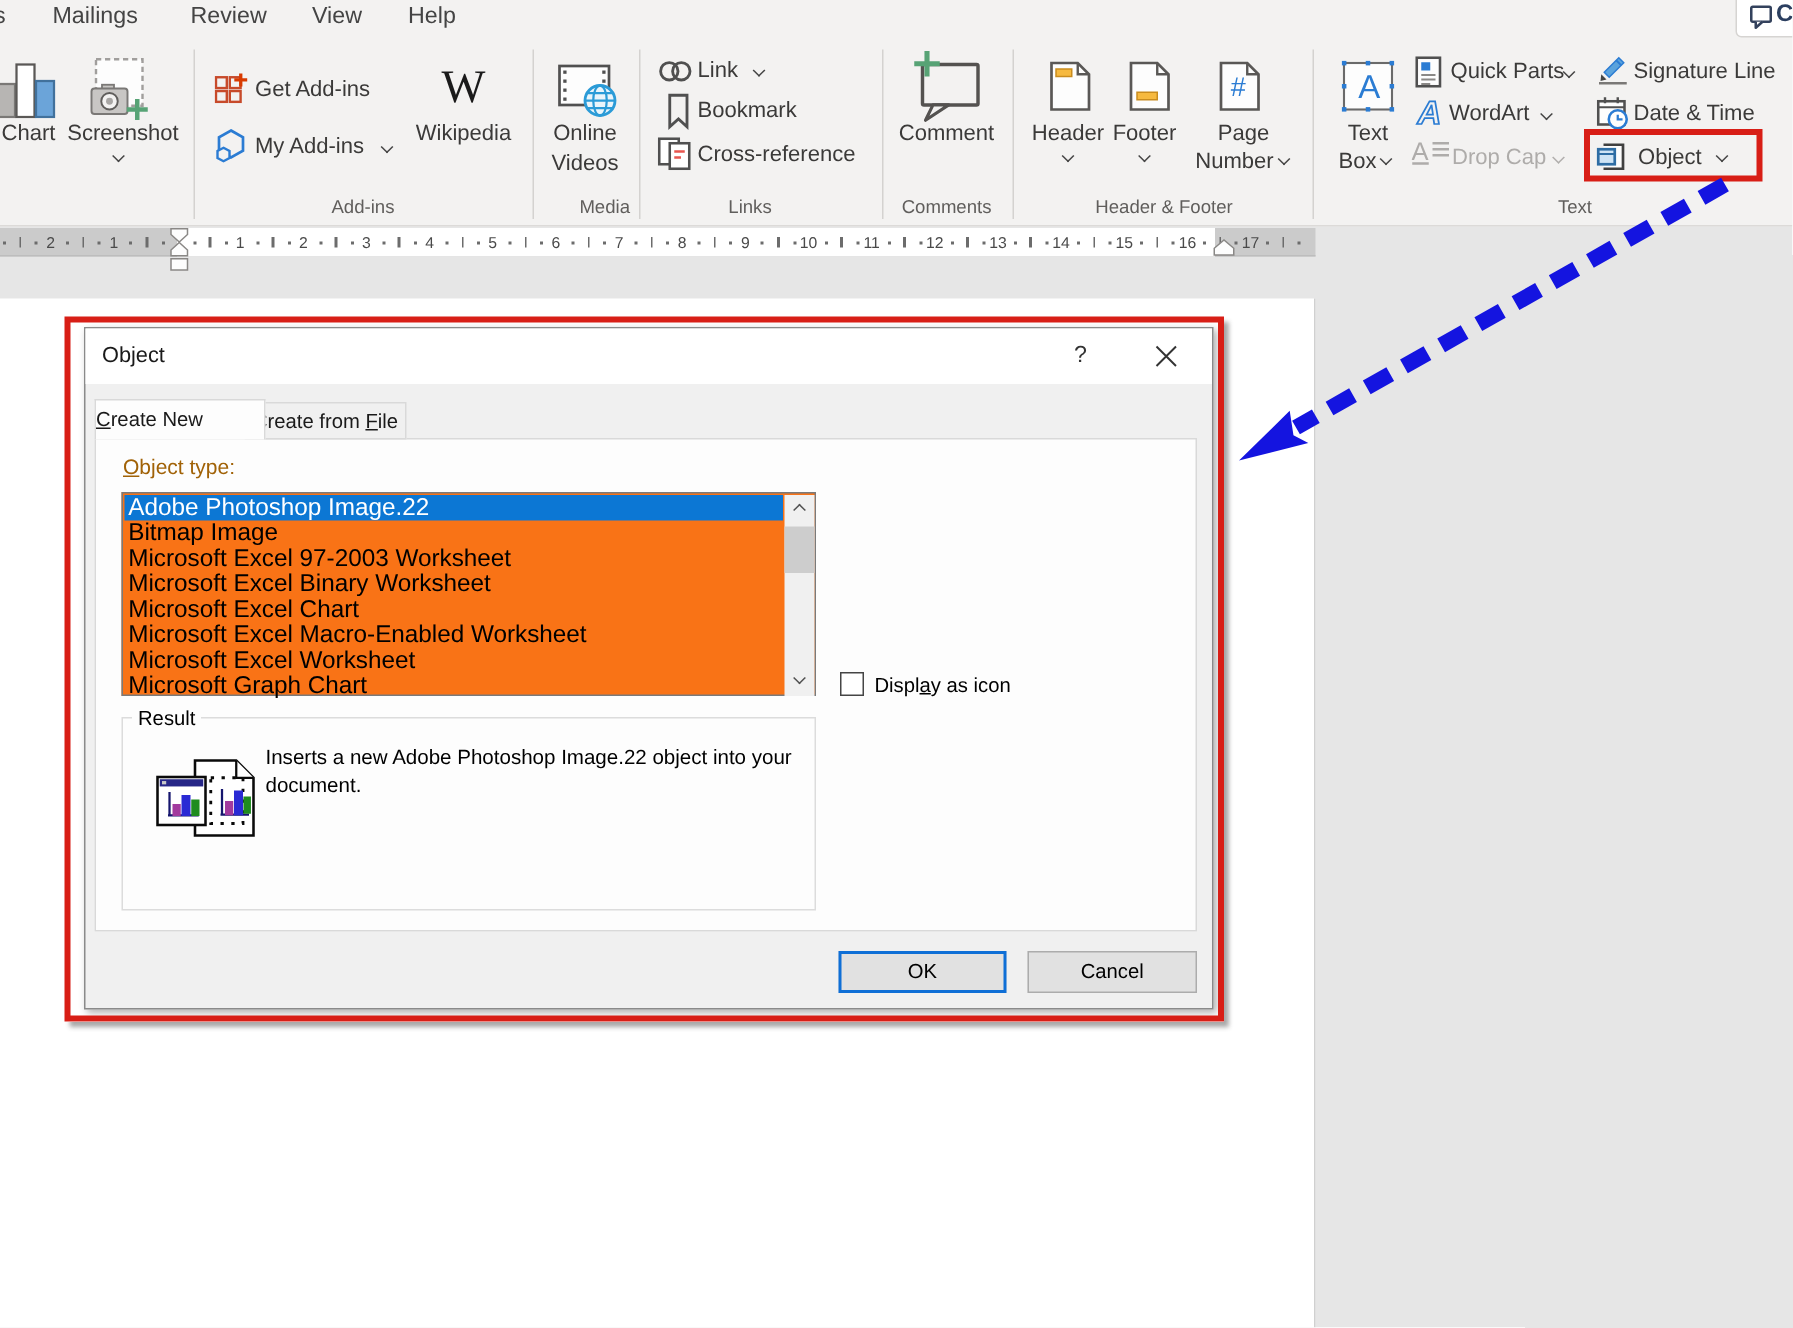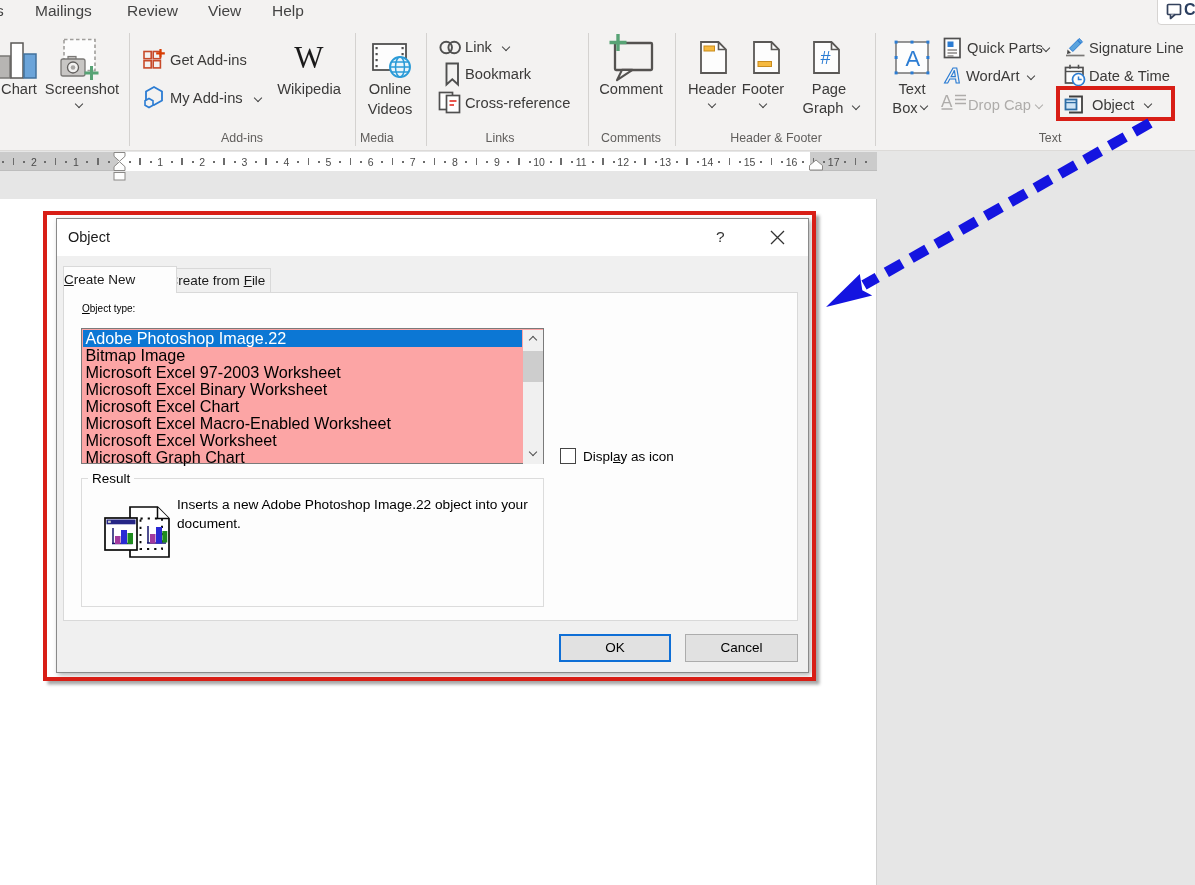--- a/index.html
+++ b/index.html
@@ -28,21 +28,21 @@
  <path d="M4.5,11.5 v4 l4.5,-4" fill="#fff" stroke="#33415c" stroke-width="1.7" stroke-linejoin="round"></path>
 </svg>
 <div class="ab" style="left:1184px;top:1px;font-size:16px;font-weight:700;color:#2b3f60">C</div>
 <div class="sep" style="left:129px"></div>
 <div class="sep" style="left:355px"></div>
 <div class="sep" style="left:426px"></div>
 <div class="sep" style="left:588px"></div>
 <div class="sep" style="left:675px"></div>
 <div class="sep" style="left:875px"></div>
 <div class="glbl" style="left:212px;top:131px;width:60px;text-align:center">Add-ins</div>
-<div class="glbl" style="left:360px;top:131px;width:60px;text-align:left">Media</div>
+<div class="glbl" style="left:360px;top:131px;width:60px;text-align:right">Media</div>
 <div class="glbl" style="left:470px;top:131px;width:60px;text-align:center">Links</div>
 <div class="glbl" style="left:601px;top:131px;width:60px;text-align:right">Comments</div>
 <div class="glbl" style="left:716px;top:131px;width:120px;text-align:center">Header &amp; Footer</div>
 <div class="glbl" style="left:1020px;top:131px;width:60px;text-align:center">Text</div>
 
 <svg class="ab" style="left:0;top:42px" width="38" height="37" viewBox="0 0 38 37">
  <rect x="-4" y="14" width="14" height="22" fill="#b7b5b3" stroke="#7a7876" stroke-width="1.5"></rect>
  <rect x="11" y="1" width="12" height="35" fill="#fff" stroke="#5a5856" stroke-width="1.5"></rect>
  <rect x="24" y="12" width="12" height="24" fill="#6ba4d9" stroke="#41719c" stroke-width="1.5"></rect>
 </svg>
@@ -138,21 +138,21 @@
 </svg>
 <div class="lbl ctr" style="left:723px;top:81px;width:80px">Footer</div>
 <div class="chev" style="left:760px;top:101px"></div>
 
 <svg class="ab" style="left:812px;top:40px" width="29" height="35" viewBox="0 0 29 35">
  <path d="M2,2 h17.5 l7.5,7.5 v23.5 h-25 z" fill="#fdfdfd" stroke="#5a5856" stroke-width="1.8"></path>
  <path d="M19.5,2 v7.5 h7.5" fill="none" stroke="#5a5856" stroke-width="1.6"></path>
  <text x="8.5" y="24" font-family="Liberation Sans" font-size="18" fill="#2b7cd3">#</text>
 </svg>
 <div class="lbl ctr" style="left:789px;top:81px;width:80px">Page</div>
-<div class="lbl ctr" style="left:779px;top:100px;width:88px">Graph</div>
+<div class="lbl ctr" style="left:779px;top:100px;width:88px">Number</div>
 <div class="chev" style="left:853px;top:103px"></div>
 
 <svg class="ab" style="left:890px;top:38px" width="45" height="40" viewBox="0 0 45 40">
  <rect x="6" y="4" width="32" height="31" fill="#fdfdfd" stroke="#6a6a6a" stroke-width="1.4"></rect>
  <text x="15.5" y="27.5" font-family="Liberation Sans" font-size="22" fill="#2b7cd3">A</text>
  <g fill="#2b7cd3">
   <rect x="4.6" y="2.6" width="3" height="3"></rect>
         <rect x="20.5" y="2.6" width="3" height="3"></rect>
         <rect x="36.4" y="2.6" width="3" height="3"></rect>
   <rect x="4.6" y="18" width="3" height="3"></rect>
@@ -317,23 +317,23 @@
   <div class="ab" style="left:659px;top:9px;font-size:15.5px;color:#333">?</div>
   <svg class="ab" style="left:713px;top:11px" width="15" height="15" viewBox="0 0 15 15">
         <path d="M1,1 L14,14 M14,1 L1,14" stroke="#333" stroke-width="1.3"></path>
       </svg>
 
   <div class="ab" style="left:6px;top:73px;width:735px;height:329px;background:#fdfdfd;border:1px solid #d9d9d9"></div>
 
   <div class="ab" style="left:106px;top:49px;width:108px;height:25px;background:#f0f0f0;border:1px solid #d9d9d9;font-size:13.5px;text-align:center;line-height:24px;color:#1a1a1a">Create from <u>F</u>ile</div>
   <div class="ab" style="left:6px;top:47px;width:114px;height:27px;background:#fdfdfd;border:1px solid #d9d9d9;border-bottom:none;font-size:13.5px;line-height:26px;color:#1a1a1a"><u>C</u>reate New</div>
 
-  <div class="ab" style="left:25px;top:84px;font-size:10px;color:#000000"><u>O</u>bject type:</div>
-
-  <div class="ab" style="left:24px;top:109px;width:463px;height:136px;background:#fca5a5;border:1px solid #7a7a7a">
+  <div class="ab" style="left:25px;top:84px;font-size:14px;color:#a16207"><u>O</u>bject type:</div>
+
+  <div class="ab" style="left:24px;top:109px;width:463px;height:136px;background:#f97316;border:1px solid #7a7a7a">
     <div class="ab" style="left:1px;top:1px;width:439px;height:17px;background:#0c77d4;color:#fff;font-size:16.2px;line-height:16.5px;padding-left:2.5px;white-space:nowrap;overflow:hidden">Adobe Photoshop Image.22</div>
 <div class="ab" style="left:1px;top:18px;width:440px;height:17px;color:#000;font-size:16.2px;line-height:16.5px;padding-left:2.5px;white-space:nowrap">Bitmap Image</div>
 <div class="ab" style="left:1px;top:35px;width:352px;height:17px;color:#000;font-size:16.2px;line-height:16.5px;padding-left:2.5px;white-space:nowrap">Microsoft Excel 97-2003 Worksheet</div>
 <div class="ab" style="left:1px;top:52px;width:440px;height:17px;color:#000;font-size:16.2px;line-height:16.5px;padding-left:2.5px;white-space:nowrap">Microsoft Excel Binary Worksheet</div>
 <div class="ab" style="left:1px;top:86px;width:440px;height:17px;color:#000;font-size:16.2px;line-height:16.5px;padding-left:2.5px;white-space:nowrap">Microsoft Excel Macro-Enabled Worksheet</div>
 <div class="ab" style="left:1px;top:69px;width:440px;height:17px;color:#000;font-size:16.2px;line-height:16.5px;padding-left:2.5px;white-space:nowrap">Microsoft Excel Chart</div>
 <div class="ab" style="left:1px;top:103px;width:440px;height:17px;color:#000;font-size:16.2px;line-height:16.5px;padding-left:2.5px;white-space:nowrap">Microsoft Excel Worksheet</div>
 <div class="ab" style="left:1px;top:120px;width:440px;height:17px;color:#000;font-size:16.2px;line-height:16.5px;padding-left:2.5px;white-space:nowrap">Microsoft Graph Chart</div>
 
     <div class="ab" style="left:441px;top:1px;width:20px;height:134px;background:#f0f0f0">

